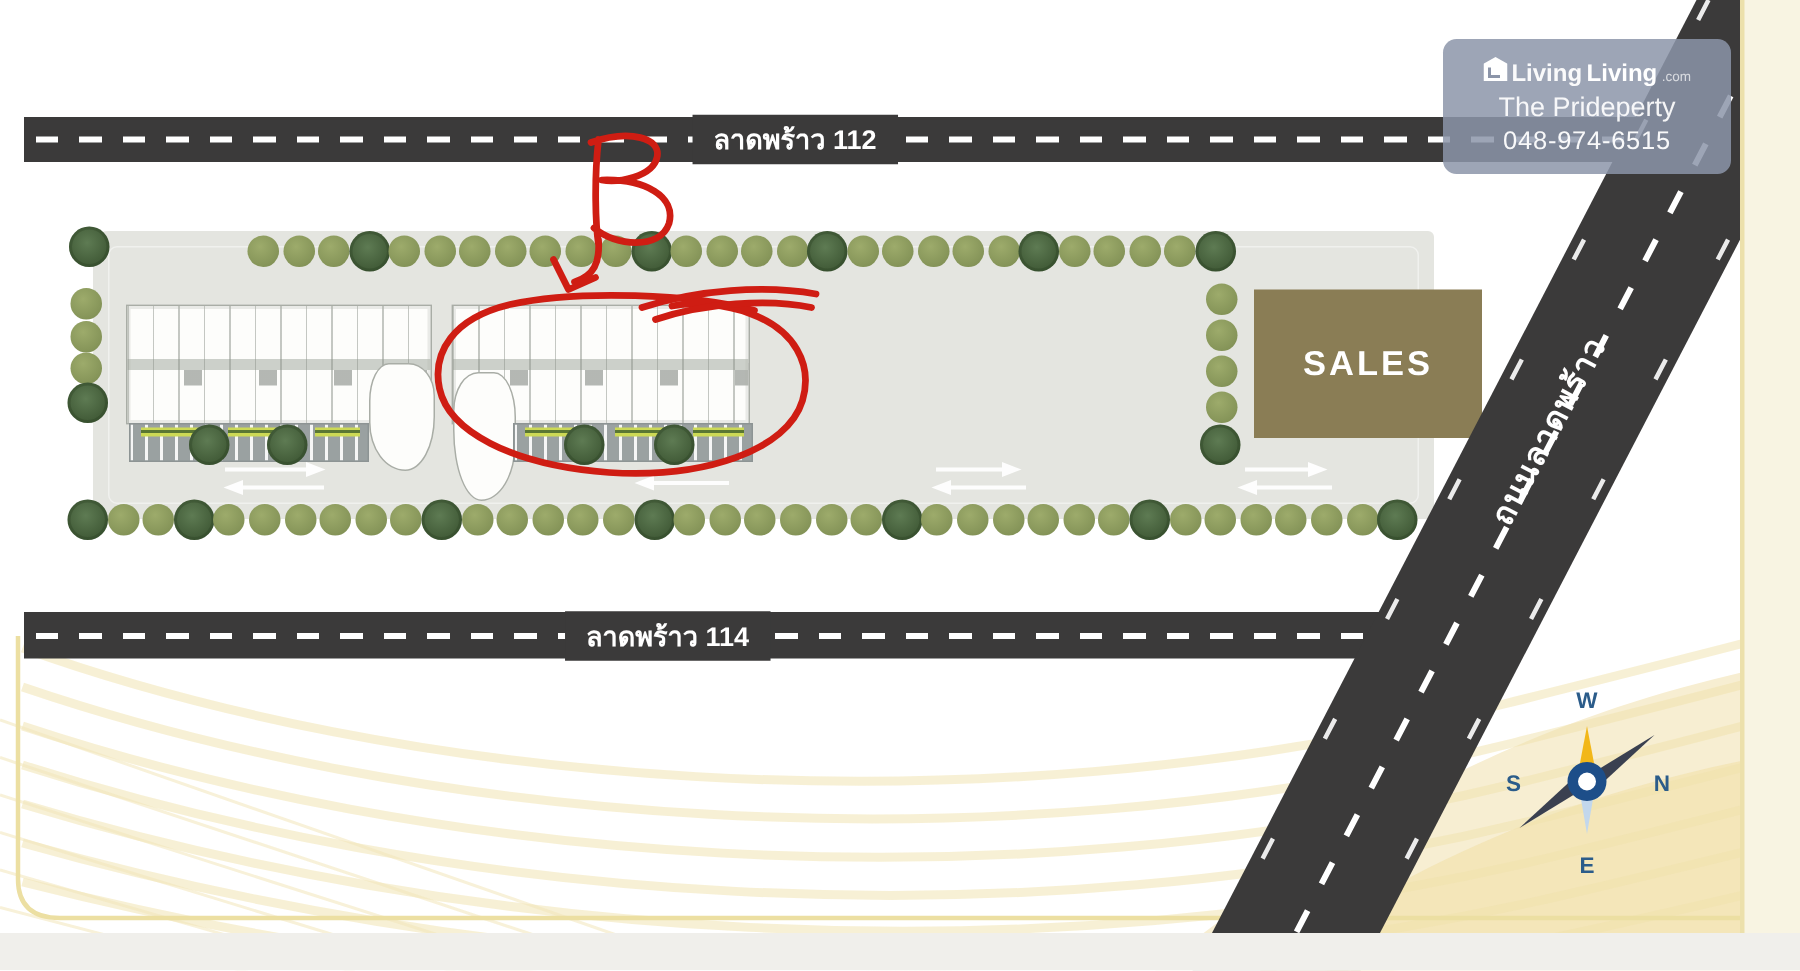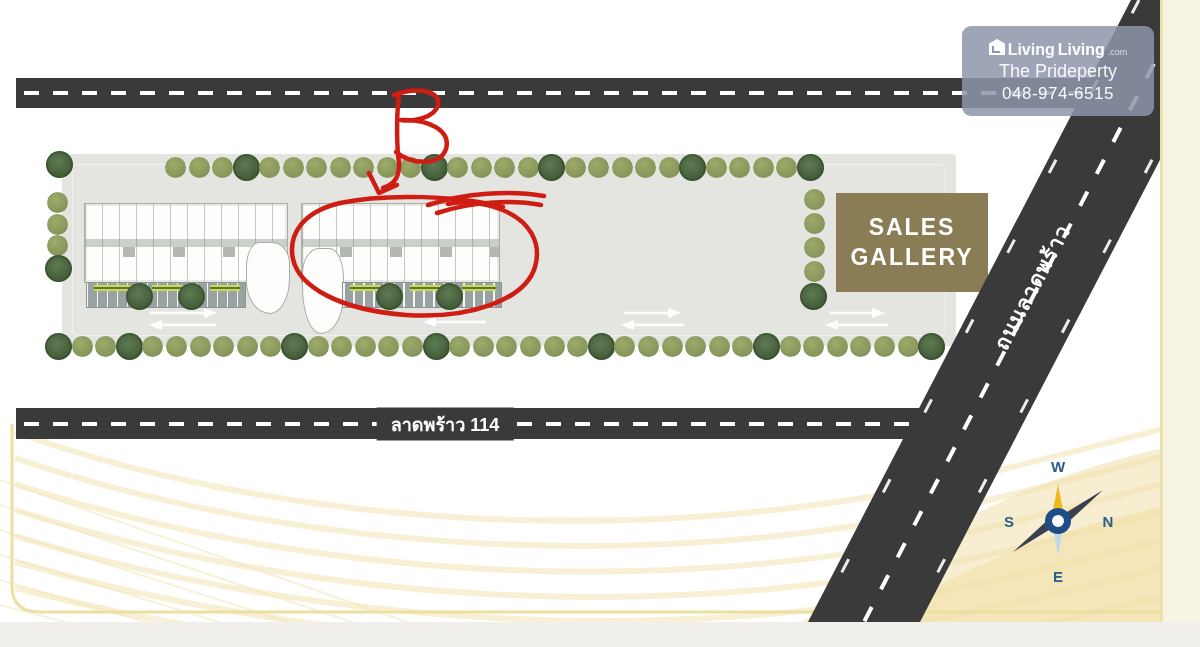--- a/index.html
+++ b/index.html
@@ -238,25 +238,25 @@
       <polygon points="436,317 423,322 436,327"></polygon>
       <polygon points="668,308 681,313 668,318"></polygon>
         <polygon points="634,320 621,325 634,330"></polygon>
       <polygon points="872,308 885,313 872,318"></polygon>
         <polygon points="838,320 825,325 838,330"></polygon>
     </g>
   </svg>
 
   <div class="sales-gallery">
     <span>SALES</span>
-    <span>GALLERY</span>
   </div>
 
   <div id="road-top" class="road">
     <div class="dash"></div>
+    <div class="road-label">ลาดพร้าว 112</div>
   </div>
   <div id="road-bottom" class="road">
     <div class="dash"></div>
     <div class="road-label">ลาดพร้าว 114</div>
   </div>
 
   <svg id="diag-road" width="1200" height="647" viewBox="0 0 1200 647">
     <polygon points="1131,0 1243,0 907,647 795,647" fill="#3b3a3a"></polygon>
     <line x1="1187" y1="0" x2="851" y2="647" stroke="#fff" stroke-width="4" stroke-dasharray="16 20"></line>
     <line x1="1139" y1="0" x2="803" y2="647" stroke="#fff" stroke-width="3" stroke-dasharray="15 75" opacity="0.9"></line>

